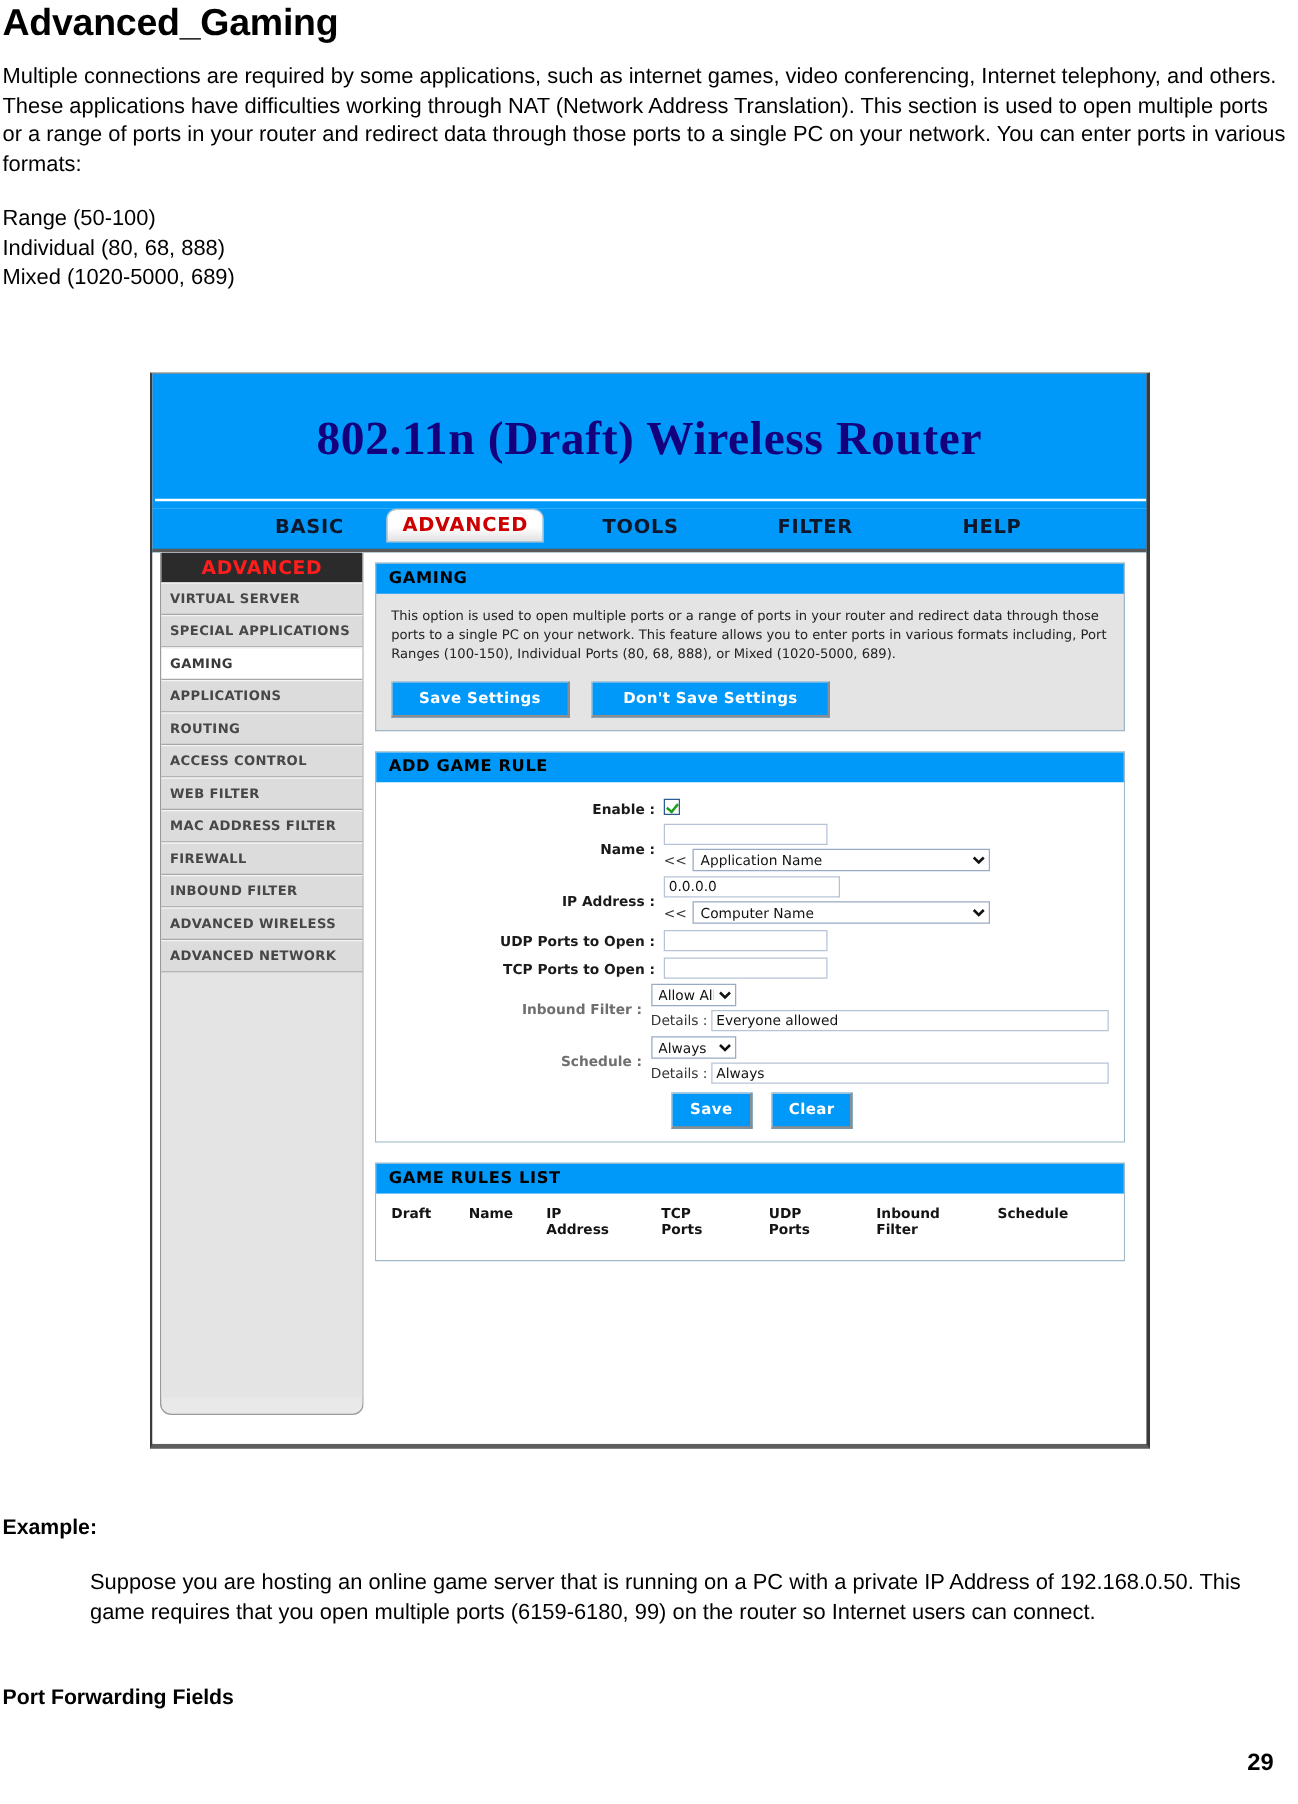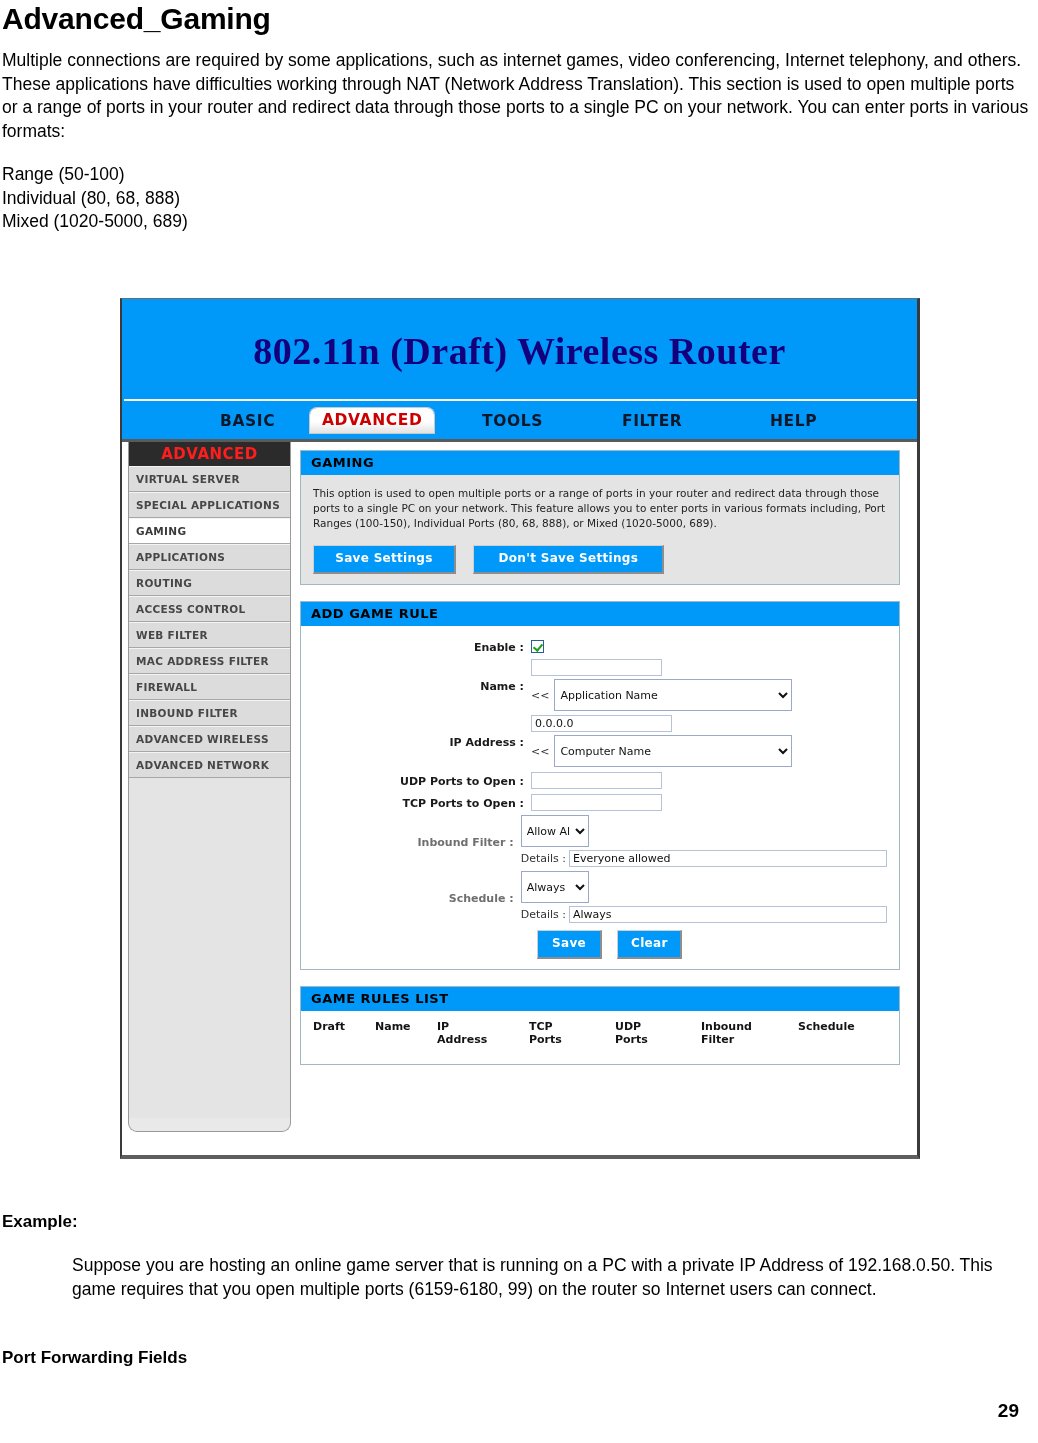--- a/index.html
+++ b/index.html
@@ -256,21 +256,21 @@
   .w-name   { width: 131px; }
   .w-ip     { width: 141px; }
   .w-ports  { width: 131px; }
   .w-details{ width: 318px; }
 
   select.sel {
     font-family: "DejaVu Sans", sans-serif;
     font-size: 11px;
     border: 1px solid #9aa9c4;
     background: #ffffff;
-    height: 32px;
+    height: 18px;
     color: #111;
     padding: 0 1px;
     box-sizing: border-box;
   }
   .sel-app  { width: 238px; }
   .sel-comp { width: 238px; }
   .sel-small{ width: 68px; }
 
   .lt { 
     font-family: "DejaVu Sans", sans-serif;

